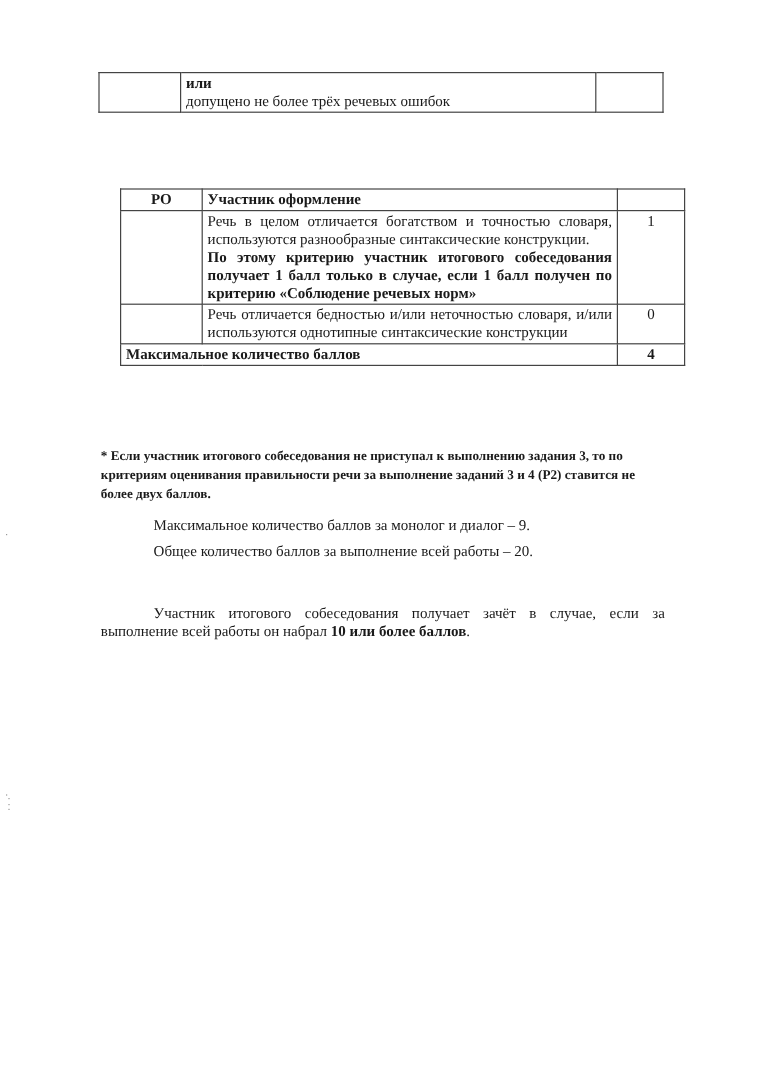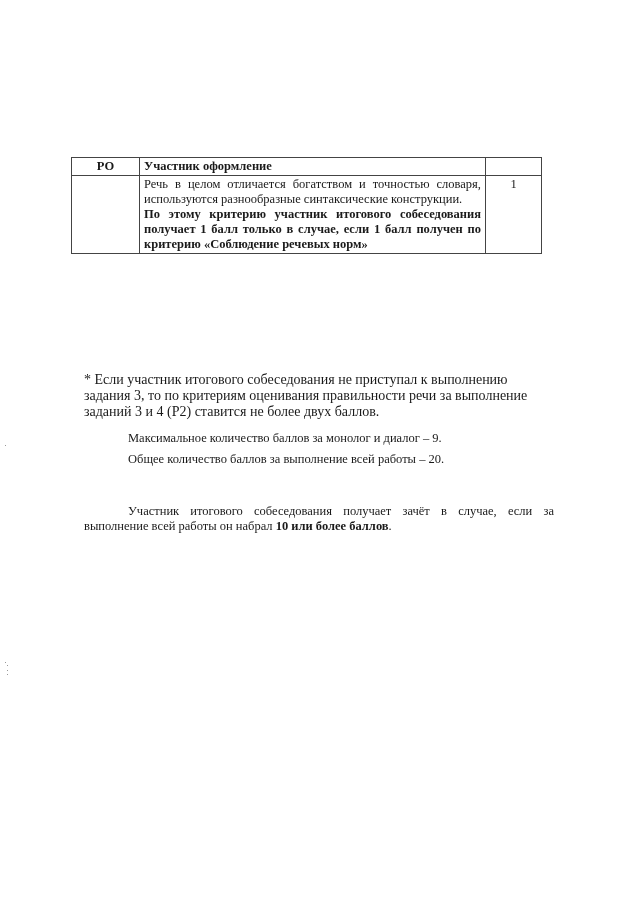--- a/index.html
+++ b/index.html
@@ -25,31 +25,31 @@
     table.crit td {
       border: 1px solid #444;
       vertical-align: top;
       padding: 0 4px;
     }
     .c1 { width: 59px; text-align: center; }
     .c2 { width: 337px; text-align: justify; }
     .c3 { width: 47px; text-align: center; }
     .bold { font-weight: bold; }
     #t1 { left: 82px; top: 60px; }
-    #t2 { left: 71px; top: 157px; }
+    #t2 { left: 100px; top: 157px; }
     #t1 td, #t2 td { padding-top: 1px; padding-bottom: 1px; }
     .notes {
       position: absolute;
       left: 84px;
       width: 470px;
     }
     .footnote {
       top: 372px;
-      font-weight: normal;
-      font-size: 14px;
+      font-weight: bold;
+      font-size: 11px;
       line-height: 16px;
     }
     .para {
       font-size: 12.5px;
       line-height: 15px;
     }
     .indent { text-indent: 44px; }
     .max-md { top: 431px; font-weight: normal; }
     .total { top: 452px; font-weight: normal; }
     .pass { top: 504px; text-align: justify; }
@@ -57,37 +57,54 @@
       position: absolute;
       width: 1px; height: 1px;
       background: #999;
     }
   </style>
 </head>
 <body>
 
 <table id="t1" class="crit">
   <tbody>
+      <tr>
+    <td class="c1"></td>
+    <td class="c2">
+      <div class="bold">или</div>
+      <div>допущено не более трёх речевых ошибок</div>
+    </td>
+    <td class="c3"></td>
+  </tr>
 </tbody>
   </table>
 
 <table id="t2" class="crit">
   <tbody>
       <tr>
     <td class="c1 bold">РО</td>
     <td class="c2 bold">Участник оформление</td>
     <td class="c3"></td>
   </tr>
   <tr>
     <td class="c1"></td>
     <td class="c2">
       <div>Речь в целом отличается богатством и точностью словаря, используются разнообразные синтаксические конструкции.</div>
       <div class="bold">По этому критерию участник итогового собеседования получает 1 балл только в случае, если 1 балл получен по критерию «Соблюдение речевых норм»</div>
     </td>
     <td class="c3">1</td>
+  </tr>
+  <tr>
+    <td class="c1"></td>
+    <td class="c2">Речь отличается бедностью и/или неточностью словаря, и/или используются однотипные синтаксические конструкции</td>
+    <td class="c3">0</td>
+  </tr>
+  <tr>
+    <td colspan="2" class="bold" style="text-align:left;">Максимальное количество баллов</td>
+    <td class="c3 bold">4</td>
   </tr>
 </tbody>
   </table>
 
 <div class="notes footnote">* Если участник итогового собеседования не приступал к выполнению задания 3, то по критериям оценивания правильности речи за выполнение заданий 3 и 4 (Р2) ставится не более двух баллов.</div>
 
 <div class="notes para indent max-md">Максимальное количество баллов за монолог и диалог – 9.</div>
 
 <div class="notes para indent total">Общее количество баллов за выполнение всей работы – 20.</div>
 

